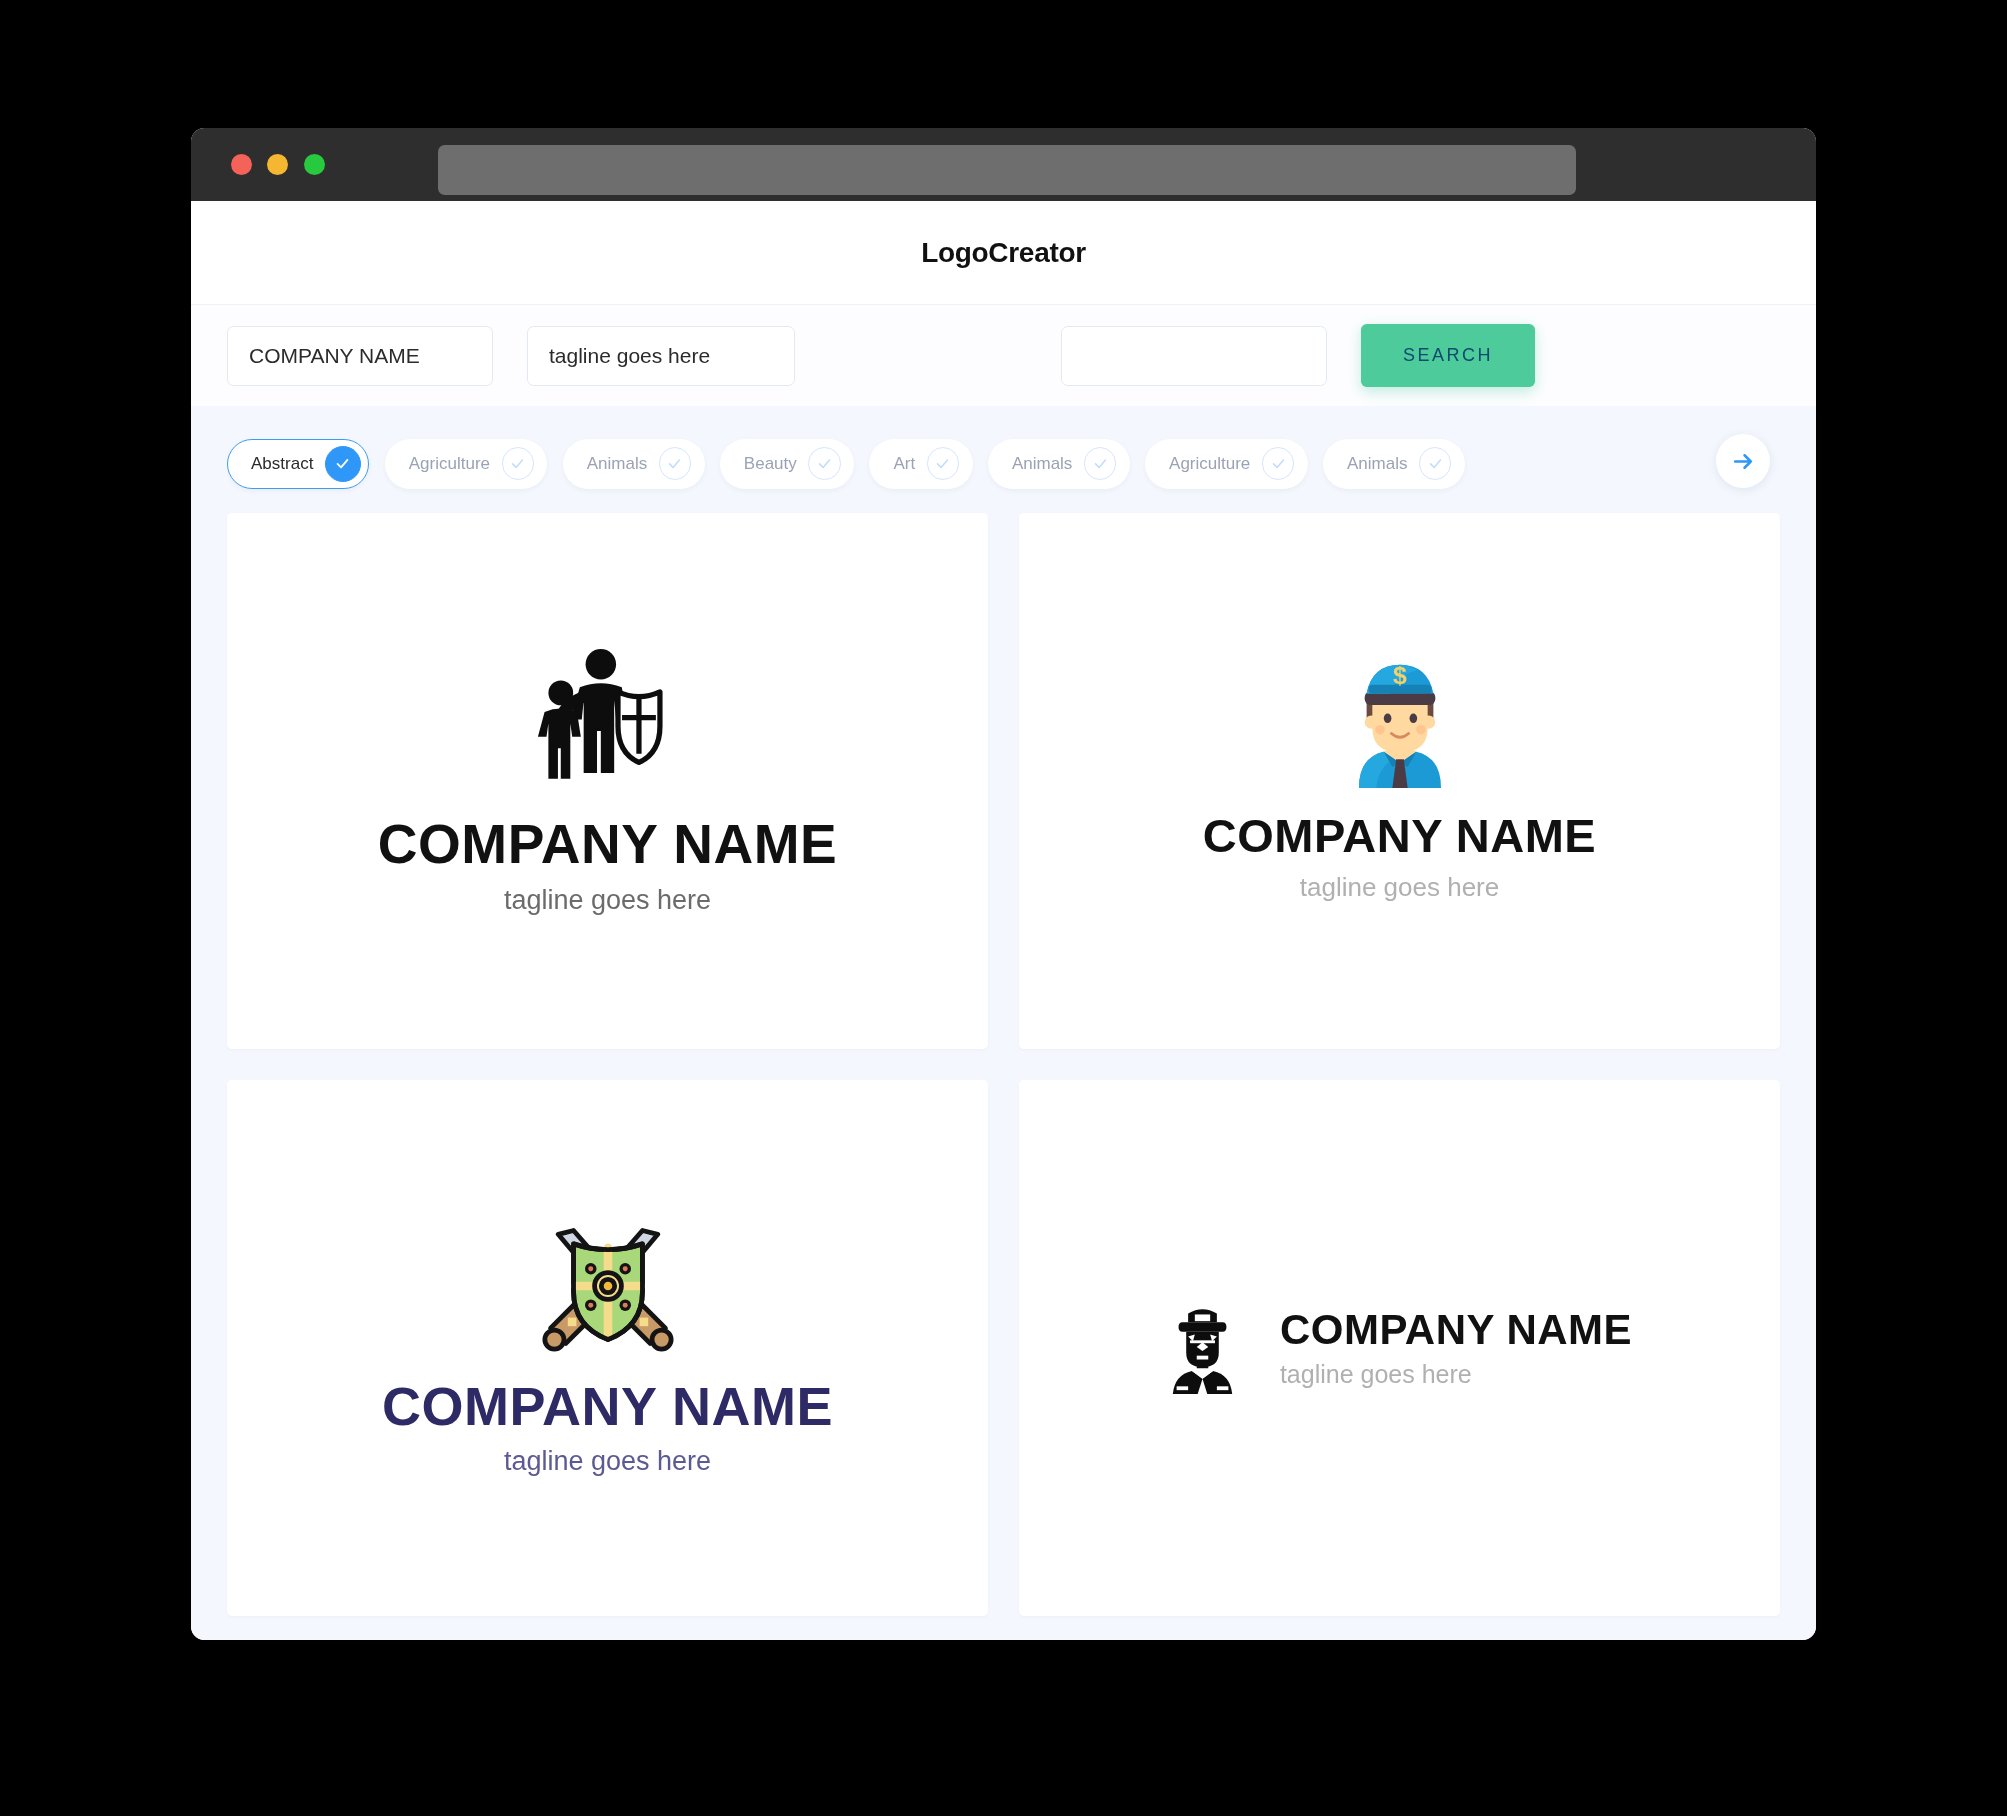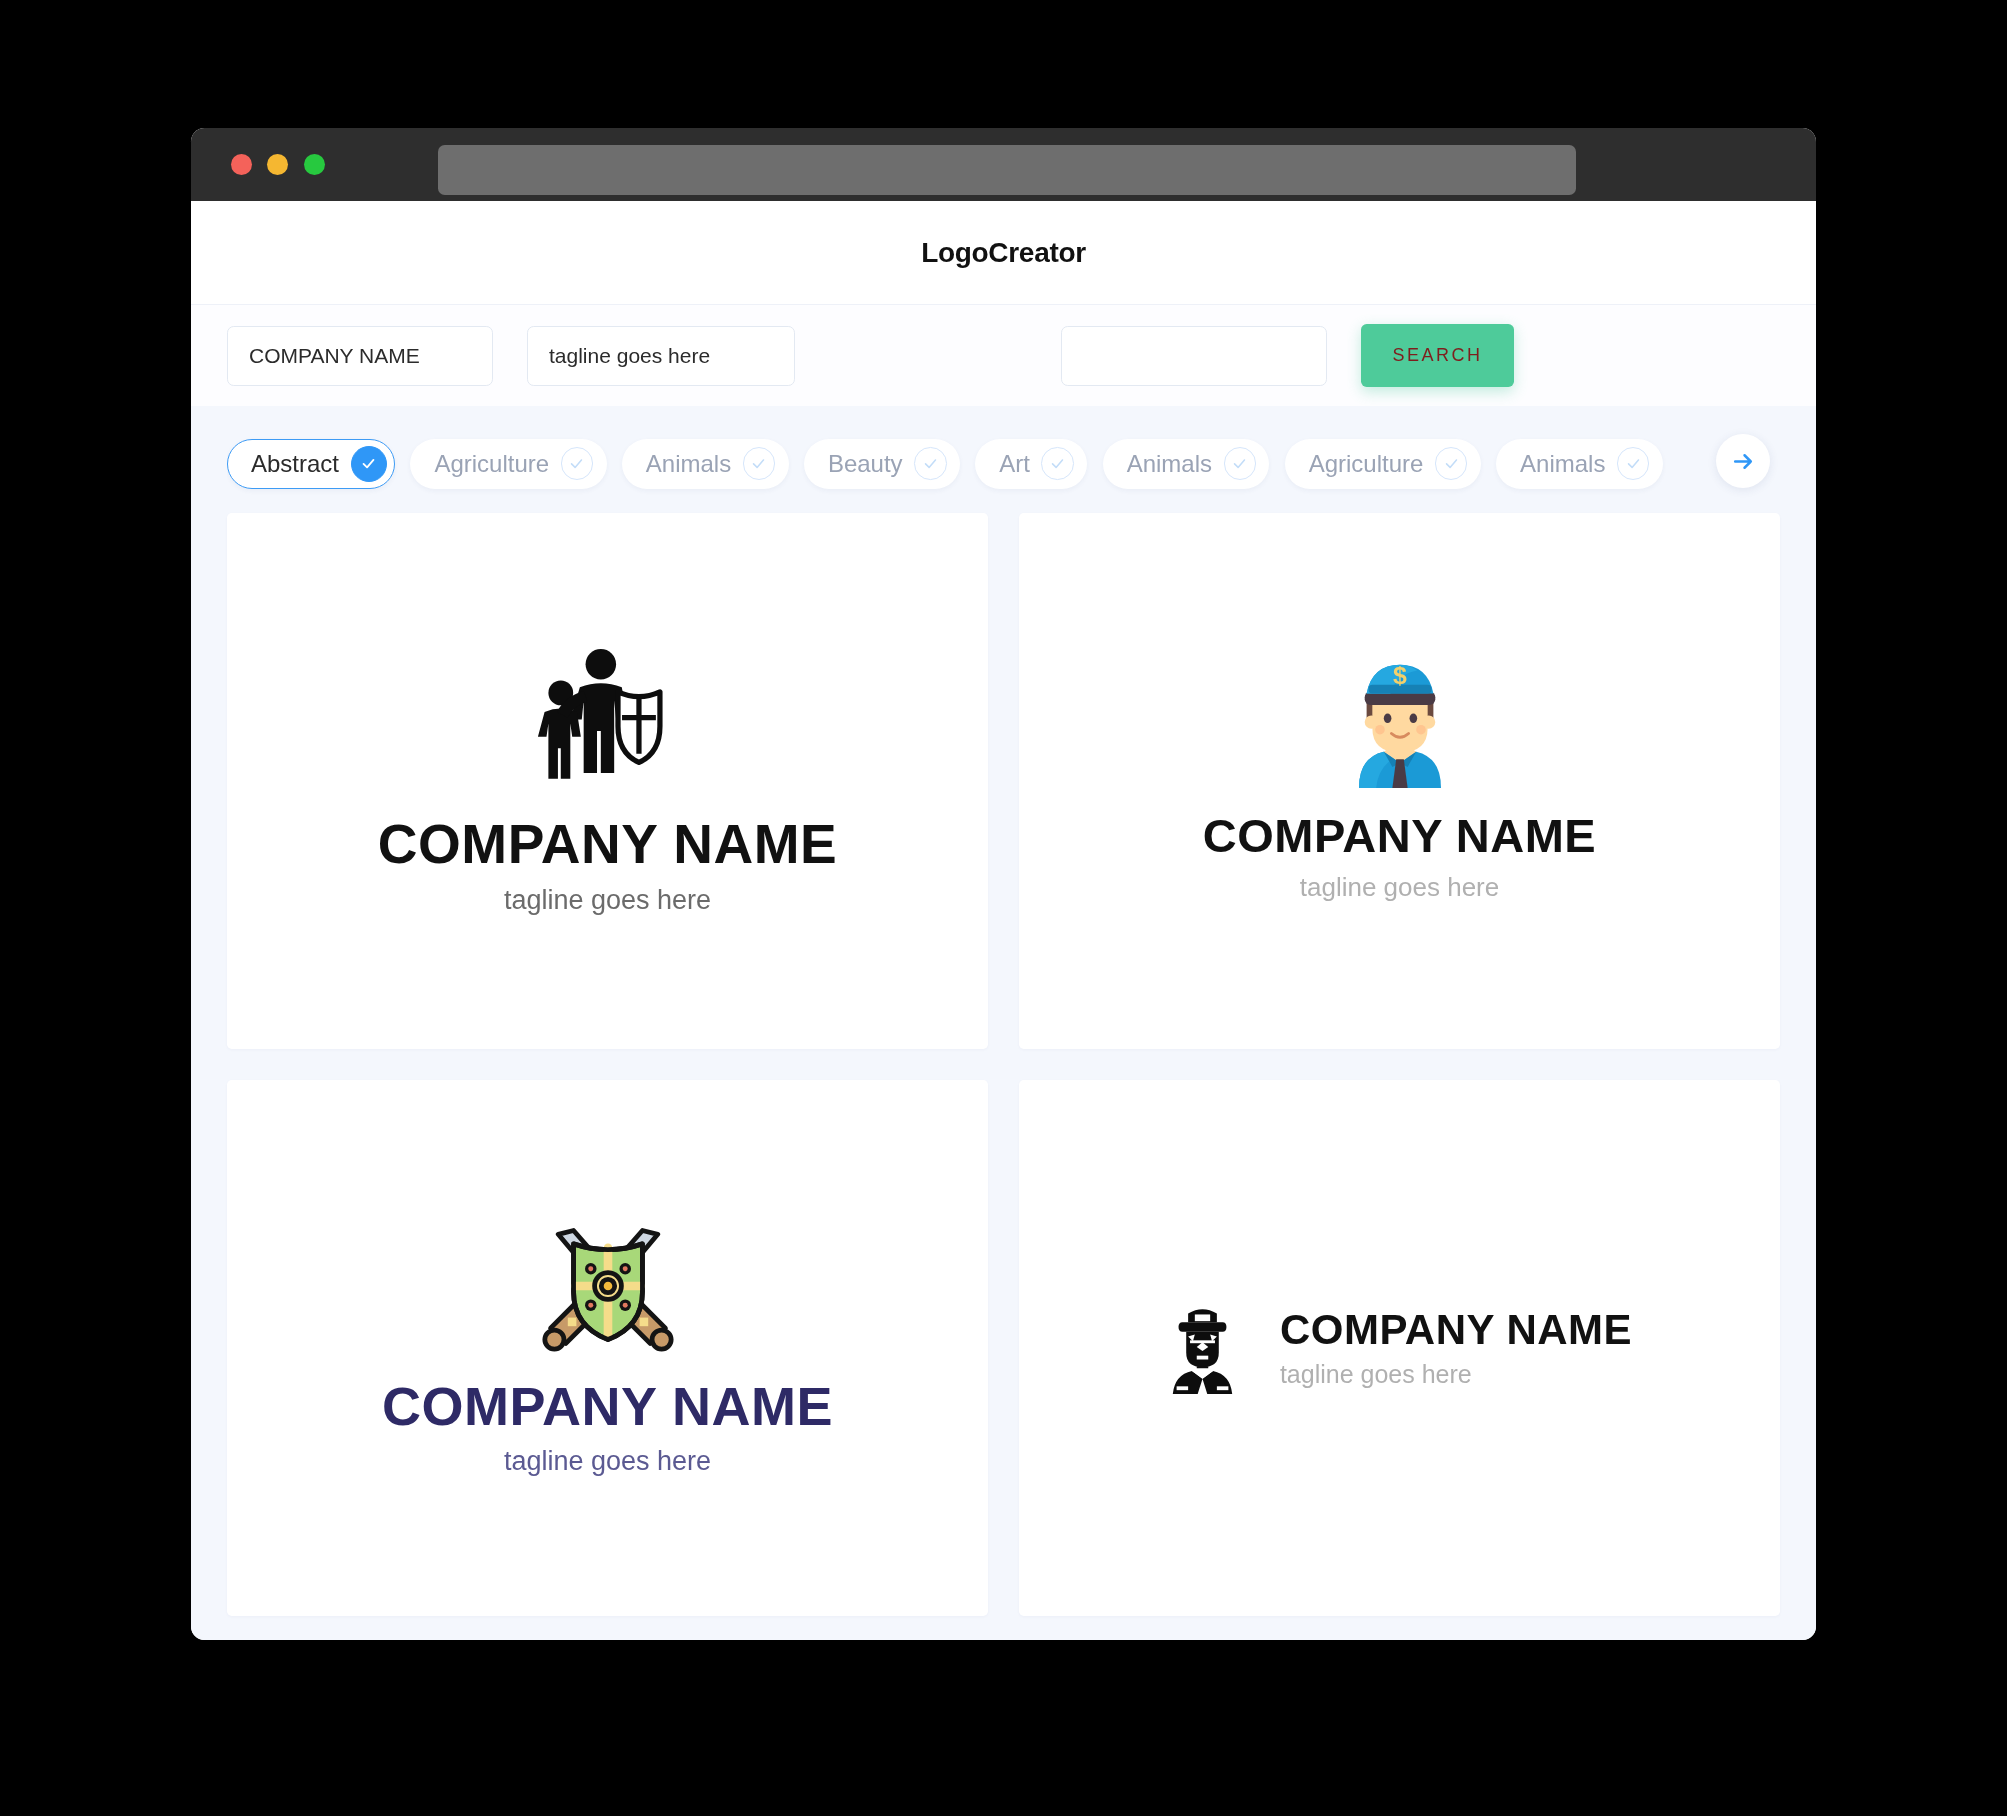--- a/index.html
+++ b/index.html
@@ -98,26 +98,26 @@
     padding: 0 21px;
     outline: none;
   }
   .field::placeholder { color: #2b2b2b; opacity: 1; }
   .field-name { width: 266px; }
   .field-tagline { width: 268px; margin-left: 34px; }
   .field-keyword { width: 266px; margin-left: 266px; }
 
   .search-button {
     margin-left: 34px;
-    width: 153px;
+    width: 174px;
     height: 63px;
     background: #4ecb9a;
     border: none;
     border-radius: 5.7px;
-    color: #7f1d1d;
+    color: #0c4a6e;
     font-family: "Liberation Sans", sans-serif;
     font-size: 18px;
     letter-spacing: 2.5px;
     cursor: pointer;
     box-shadow: 0 4.8px 13.4px rgba(78,203,154,0.32);
   }
 
   
   .content {
     background: #f4f7fd;
@@ -144,21 +144,21 @@
     padding: 0 12.4px 0 23px;
     background: #ffffff;
     border: 1px solid transparent;
     border-radius: 25px;
     margin-right: 15.3px;
     box-shadow: 0 1.9px 5.7px rgba(40,60,120,0.05);
     cursor: pointer;
     white-space: nowrap;
   }
   .chip-label {
-    font-size: 24px;
+    font-size: 17px;
     color: #9aa3b5;
   }
   .chip.selected {
     border-color: #3d9bf5;
     padding-right: 7.6px;
   }
   .chip.selected .chip-label { color: #2b2b2b; }
 
   .chip-check {
     width: 32.5px; height: 32.5px;

